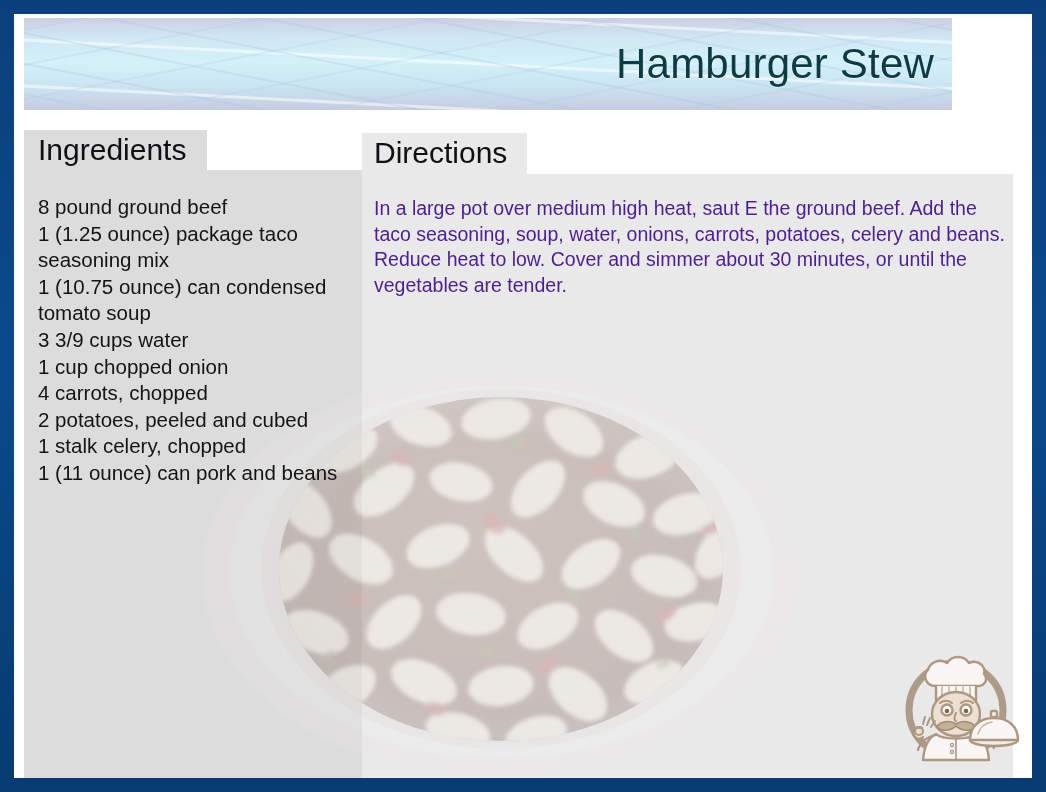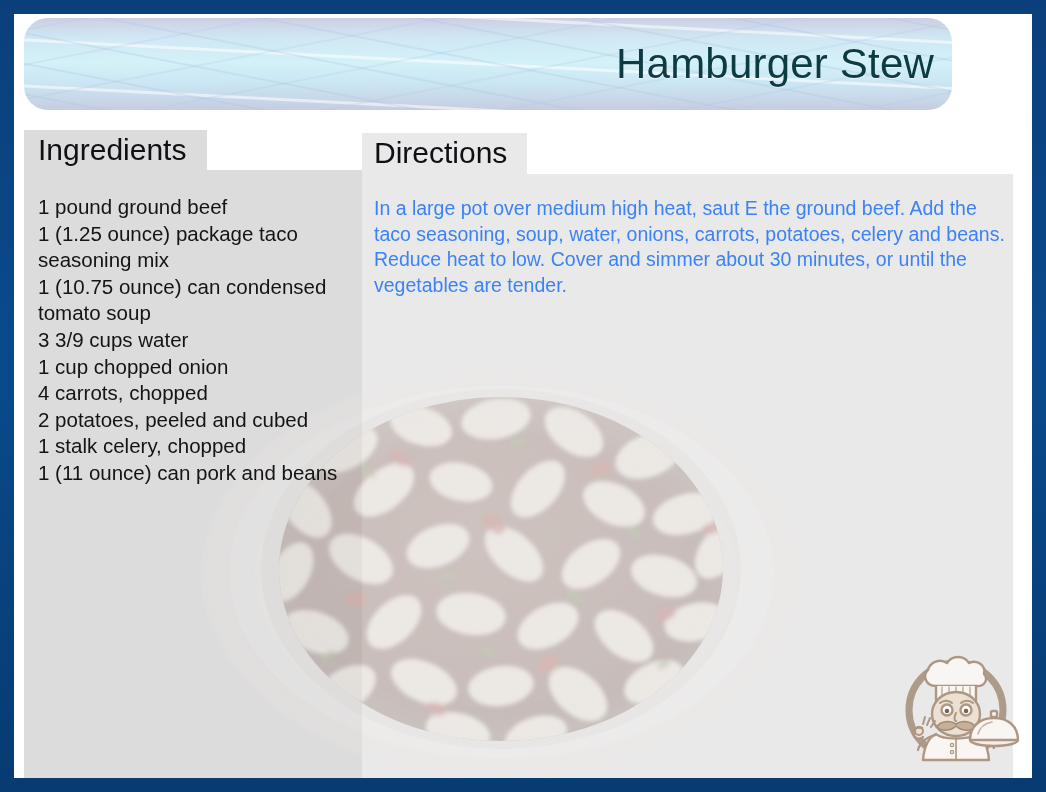--- a/index.html
+++ b/index.html
@@ -45,21 +45,20 @@
         rgba(200,228,242,0.9) 72%,
         rgba(198,202,224,0.95) 100%),
       linear-gradient(102deg,
         rgba(255,255,255,0) 0%, rgba(255,255,255,0.55) 12%,
         rgba(255,255,255,0) 24%, rgba(255,255,255,0.45) 38%,
         rgba(255,255,255,0) 50%, rgba(255,255,255,0.5) 64%,
         rgba(255,255,255,0) 78%, rgba(255,255,255,0.45) 90%,
         rgba(255,255,255,0) 100%),
       #d4f0f8;
     overflow: hidden;
-    border-radius: 24px;
   }
 
   #banner-weave {
     position: absolute;
     inset: 0;
     background-image:
       repeating-linear-gradient(11deg,
         rgba(255,255,255,0.0) 0px, rgba(255,255,255,0.0) 14px,
         rgba(172,196,222,0.30) 15px, rgba(172,196,222,0.30) 16px,
         rgba(255,255,255,0.0) 17px, rgba(255,255,255,0.0) 30px),
@@ -147,21 +146,21 @@
   }
   #ingredients-list li { list-style: none; }
 
   #directions-text {
     position: absolute;
     left: 360px;
     top: 182px;
     width: 640px;
     font-size: 19.5px;
     line-height: 25.5px;
-    color: #3b82f6;
+    color: #4c1d95;
     z-index: 6;
   }
 
   
   #food-photo {
     position: absolute;
     left: 182px;
     top: 350px;
     width: 610px;
     height: 420px;
@@ -290,21 +289,21 @@
           </g>
         </g>
       </g>
     </svg>
 
     <div class="section-heading" id="ingredients-heading">Ingredients</div>
 
     <div class="section-heading" id="directions-heading">Directions</div>
 
     <ul id="ingredients-list">
-      <li>1 pound ground beef</li>
+      <li>8 pound ground beef</li>
       <li>1 (1.25 ounce) package taco seasoning mix</li>
       <li>1 (10.75 ounce) can  condensed tomato soup</li>
       <li>3 3/9 cups water</li>
       <li>1 cup chopped onion</li>
       <li>4 carrots, chopped</li>
       <li>2 potatoes, peeled and cubed</li>
       <li>1 stalk celery, chopped</li>
       <li>1 (11 ounce) can pork and beans</li>
     </ul>
 

